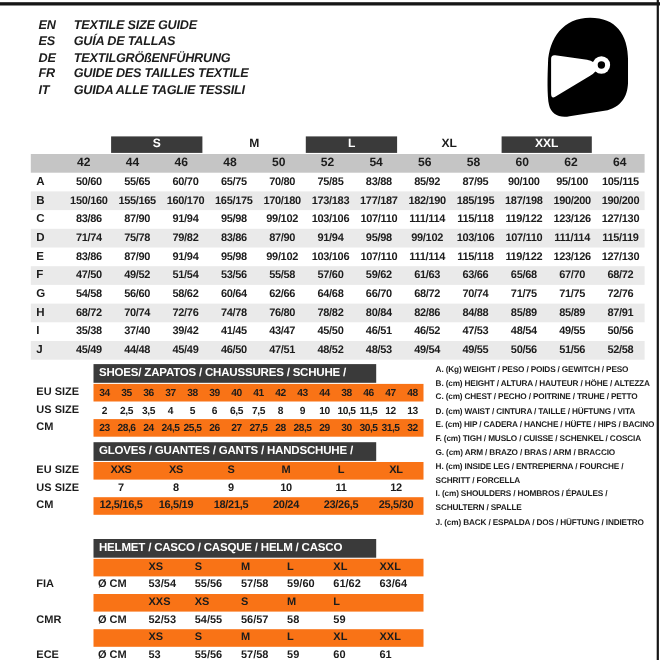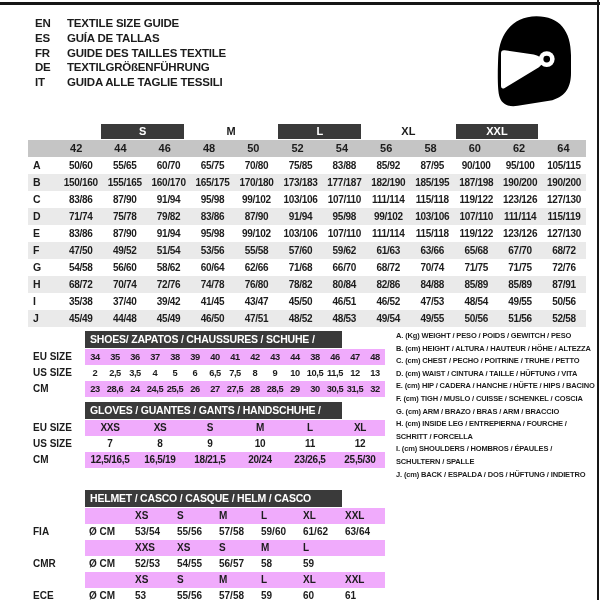--- a/index.html
+++ b/index.html
@@ -1,21 +1,21 @@
 <!DOCTYPE html>
 <html><head>
 <meta charset="utf-8">
 <style>
   html,body{margin:0;padding:0;background:#fff;}
   body{font-family:"Liberation Sans", sans-serif;font-weight:700;color:#1c1c1c;}
   .sheet{position:relative;width:600px;height:600px;background:#fff;overflow:hidden;}
   .top-line{position:absolute;top:2px;left:0;width:600px;height:2.5px;background:#161616;}
   .right-line{position:absolute;top:0;right:1px;width:2.5px;height:600px;background:#161616;}
 
-  .langs{position:absolute;left:35px;top:16px;}
+  .langs{position:absolute;left:35px;top:16px;font-style:italic;}
   .lang-row{display:flex;font-size:11.5px;line-height:14.8px;letter-spacing:-0.2px;}
   .lang-code{width:32px;}
 
   .logo{position:absolute;left:487px;top:12px;}
 
   .row{display:flex;}
   .main-table{position:absolute;left:28px;top:124px;width:558px;}
   .c-letter{width:26px;}
   .c-size{width:44.3px;text-align:center;}
   .c-lead{width:70.3px;}
@@ -27,21 +27,21 @@
   .data{height:17px;font-size:10px;line-height:17px;letter-spacing:-0.3px;}
   .data.band{background:#eaeaea;}
   .letter{text-align:left;padding-left:5px;font-size:10.5px;}
 
   .sub-block{position:absolute;left:28px;}
   .trow{height:17px;margin-bottom:1px;}
   .sub-label{width:57px;font-size:10px;line-height:16px;padding-left:5px;box-sizing:border-box;}
   .sub-title{width:252px;background:#3a3a3a;color:#fff;font-size:10.5px;line-height:17px;padding-left:5px;letter-spacing:-0.2px;}
   .srow{height:16px;}
   .sub-body{width:300px;display:flex;font-size:10px;line-height:16px;}
-  .sband{background:#f0abfc;}
+  .sband{background:#f97316;}
   .shoe-c{width:20px;text-align:center;font-size:9.3px;letter-spacing:-0.4px;}
   .glove-c{width:50px;text-align:center;letter-spacing:-0.3px;}
   .helm-c0{width:48px;padding-left:4px;box-sizing:border-box;}
   .helm-c{width:42px;padding-left:2px;box-sizing:border-box;}
 
   .legend{position:absolute;left:396px;top:330px;width:200px;font-size:7.5px;line-height:12.6px;letter-spacing:-0.15px;}
 </style>
 </head>
 <body>
 
@@ -52,26 +52,26 @@
   <div id="langs" class="langs">
       <div class="lang-row">
         <div class="lang-code">EN</div>
         <div class="lang-text">TEXTILE SIZE GUIDE</div>
       </div>
       <div class="lang-row">
         <div class="lang-code">ES</div>
         <div class="lang-text">GUÍA DE TALLAS</div>
       </div>
       <div class="lang-row">
+        <div class="lang-code">DE</div>
+        <div class="lang-text">TEXTILGRÖßENFÜHRUNG</div>
+      </div>
+      <div class="lang-row">
         <div class="lang-code">FR</div>
         <div class="lang-text">GUIDE DES TAILLES TEXTILE</div>
-      </div>
-      <div class="lang-row">
-        <div class="lang-code">DE</div>
-        <div class="lang-text">TEXTILGRÖßENFÜHRUNG</div>
       </div>
       <div class="lang-row">
         <div class="lang-code">IT</div>
         <div class="lang-text">GUIDA ALLE TAGLIE TESSILI</div>
       </div>
     </div>
 
   <div class="logo">
     <svg width="84" height="96" viewBox="0 0 90 102" xmlns="http://www.w3.org/2000/svg">
       <path d="M53 4 C27 4 13 24 12 48 C11.5 60 11 80 13 89 C15 98 23 102 33 100 L70 94 C85 90 90 79 90 65 L90 46 C90 20 78 4 53 4 Z" fill="#000"></path>
@@ -206,21 +206,21 @@
         <div class="c-size">67/70</div>
         <div class="c-size">68/72</div>
       </div>
       <div class="row data">
         <div class="c-letter letter">G</div>
         <div class="c-size">54/58</div>
         <div class="c-size">56/60</div>
         <div class="c-size">58/62</div>
         <div class="c-size">60/64</div>
         <div class="c-size">62/66</div>
-        <div class="c-size">71/68</div>
+        <div class="c-size">64/68</div>
         <div class="c-size">66/70</div>
         <div class="c-size">68/72</div>
         <div class="c-size">70/74</div>
         <div class="c-size">71/75</div>
         <div class="c-size">71/75</div>
         <div class="c-size">72/76</div>
       </div>
       <div class="row data band">
         <div class="c-letter letter">H</div>
         <div class="c-size">68/72</div>

